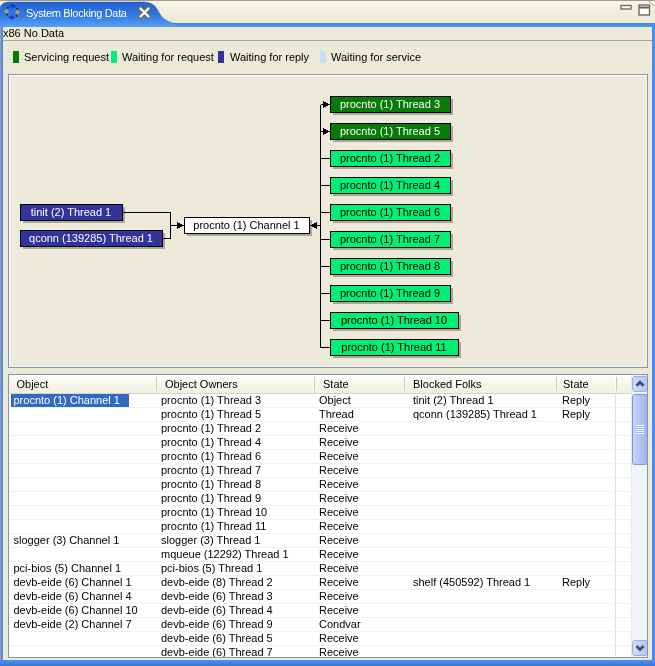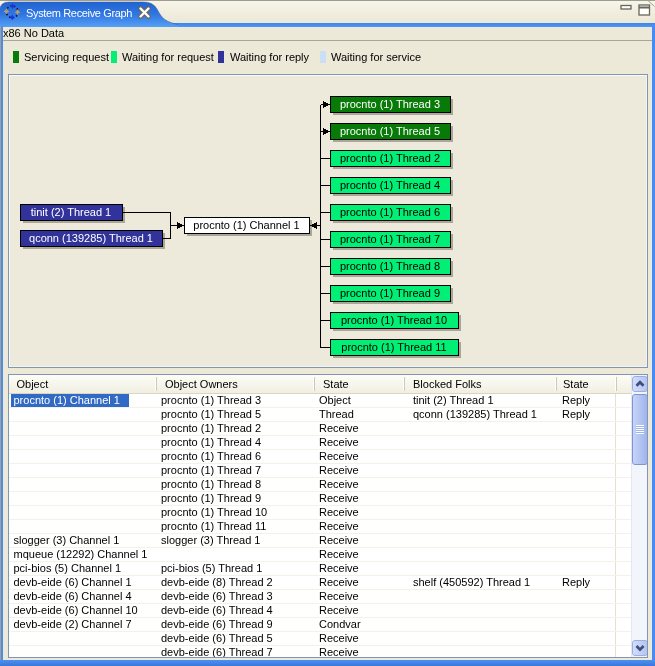--- a/index.html
+++ b/index.html
@@ -68,21 +68,21 @@
 
     <path d="M140.5,8.5 L148.5,16.5 M148.5,8.5 L140.5,16.5" stroke="#6b6659" stroke-width="4.6" stroke-linecap="round"></path>
     <path d="M140.5,8.5 L148.5,16.5 M148.5,8.5 L140.5,16.5" stroke="#ffffff" stroke-width="2.4" stroke-linecap="round"></path>
 
     <rect x="621" y="5.5" width="10" height="3.5" fill="#fff" stroke="#66665a" stroke-width="1.3"></rect>
     <rect x="639" y="5" width="10.5" height="10" fill="#fff" stroke="#66665a" stroke-width="1.3"></rect>
     <rect x="639" y="6.5" width="10.5" height="2" fill="#66665a"></rect>
     <path d="M648,0.5 L654.5,6.5" stroke="#9f9e8e" stroke-width="1"></path>
   </svg>
   <div class="abs" id="topline"></div>
-  <div class="abs" id="tabtitle">System Receive Graph</div>
+  <div class="abs" id="tabtitle">System Blocking Data</div>
   <div class="abs" id="status">x86 No Data</div>
   <div class="abs" id="statussep"></div>
   <div class="abs lbar" style="left:13px;background:#087a08"></div>
   <div class="abs ltxt" style="left:24px">Servicing request</div>
   <div class="abs lbar" style="left:111px;background:#00ef74"></div>
   <div class="abs ltxt" style="left:122px">Waiting for request</div>
   <div class="abs lbar" style="left:218px;background:#32329b"></div>
   <div class="abs ltxt" style="left:230px">Waiting for reply</div>
   <div class="abs lbar" style="left:320px;background:#cadff5"></div>
   <div class="abs ltxt" style="left:331px">Waiting for service</div>
@@ -214,21 +214,21 @@
 <div class="cell" style="left:310px;top:102px">Receive</div>
 <div class="cell" style="left:152px;top:116px">procnto (1) Thread 9</div>
 <div class="cell" style="left:310px;top:116px">Receive</div>
 <div class="cell" style="left:152px;top:130px">procnto (1) Thread 10</div>
 <div class="cell" style="left:310px;top:130px">Receive</div>
 <div class="cell" style="left:152px;top:144px">procnto (1) Thread 11</div>
 <div class="cell" style="left:310px;top:144px">Receive</div>
 <div class="cell" style="left:4.5px;top:158px">slogger (3) Channel 1</div>
 <div class="cell" style="left:152px;top:158px">slogger (3) Thread 1</div>
 <div class="cell" style="left:310px;top:158px">Receive</div>
-<div class="cell" style="left:4.5px;top:172px">mqueue (12292) Channel 1</div>
+<div class="cell" style="left:152px;top:172px">mqueue (12292) Thread 1</div>
 <div class="cell" style="left:310px;top:172px">Receive</div>
 <div class="cell" style="left:4.5px;top:186px">pci-bios (5) Channel 1</div>
 <div class="cell" style="left:152px;top:186px">pci-bios (5) Thread 1</div>
 <div class="cell" style="left:310px;top:186px">Receive</div>
 <div class="cell" style="left:4.5px;top:200px">devb-eide (6) Channel 1</div>
 <div class="cell" style="left:152px;top:200px">devb-eide (8) Thread 2</div>
 <div class="cell" style="left:310px;top:200px">Receive</div>
 <div class="cell" style="left:404px;top:200px">shelf (450592) Thread 1</div>
 <div class="cell" style="left:553px;top:200px">Reply</div>
 <div class="cell" style="left:4.5px;top:214px">devb-eide (6) Channel 4</div>

